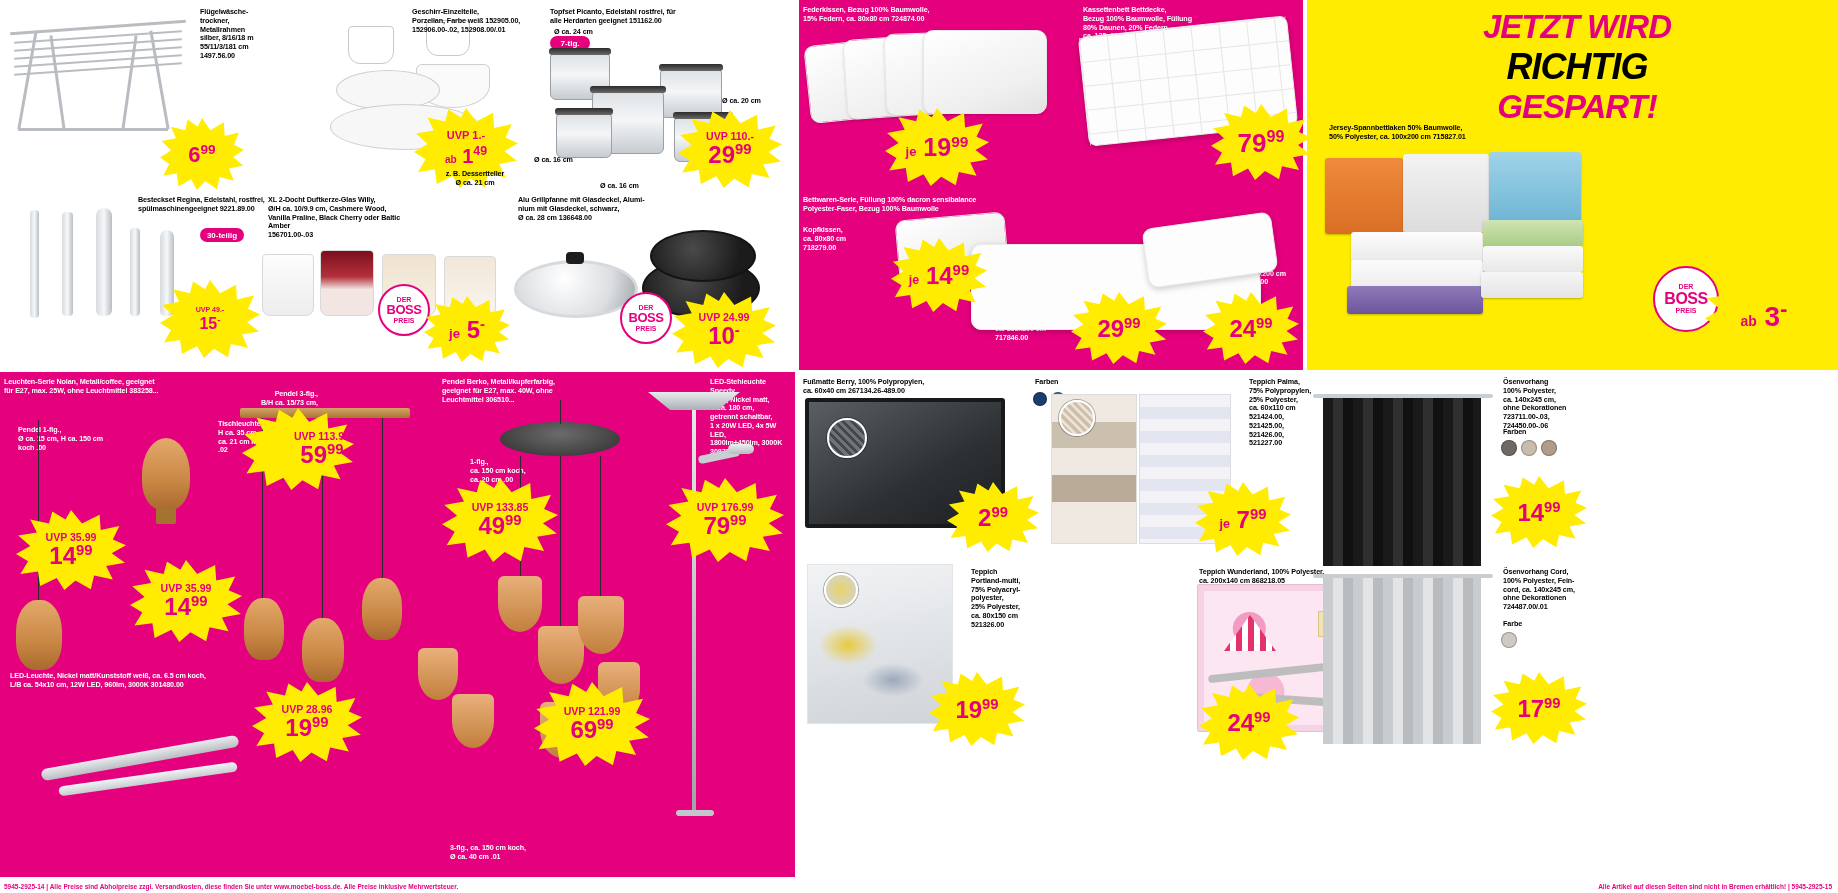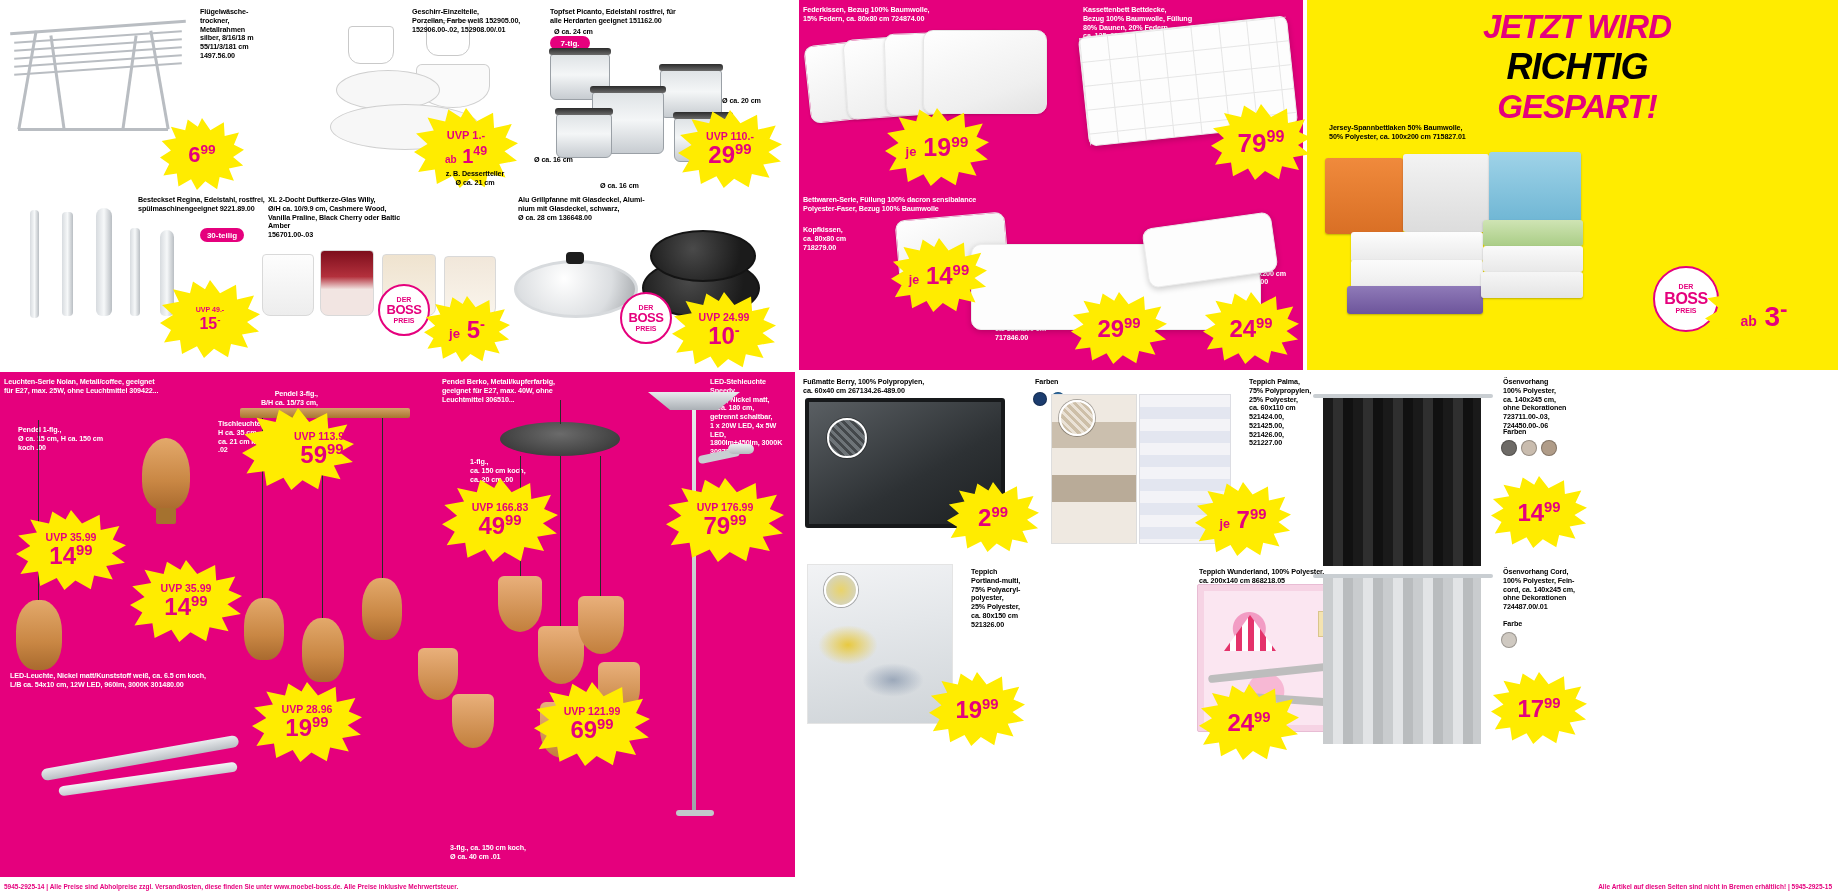--- a/index.html
+++ b/index.html
@@ -366,21 +366,21 @@
     </div>
     <div class="burst" style="left:398px;top:270px;width:118px;height:88px;font-size:28px;">
       <div class="star"></div>
       <div class="inner"><span class="price"><span style="font-size:0.5em">ab</span>
         <span>3</span><span class="cents" style="font-size:0.8em">-</span></span></div>
     </div>
   </div>
 
   <div class="panel magenta" style="left:0;top:372px;width:795px;height:505px;">
     <div class="cap light" style="left:4px;top:6px;width:190px;">Leuchten-Serie Nolan, Metall/coffee, geeignet
-für E27, max. 25W, ohne Leuchtmittel 309422...</div>
+für E27, max. 25W, ohne Leuchtmittel 383258...</div>
     <div class="cap light" style="left:18px;top:54px;width:90px;">Pendel 1-flg.,
 Ø ca. 15 cm, H ca. 150 cm
 koch .00</div>
     <div class="cap light" style="left:218px;top:48px;width:70px;">Tischleuchte
 H ca. 35 cm,
 ca. 21 cm koch
 .02</div>
     <div class="cap light" style="left:218px;top:18px;width:100px;text-align:right;">Pendel 3-flg.,
 B/H ca. 15/73 cm,
 ca. 150 cm koch .01</div>
@@ -457,21 +457,21 @@
       <div class="inner"><span class="pre">UVP 113.99</span>
         <span class="price"><span>59</span><span class="cents">99</span></span></div>
     </div>
     <div class="burst" style="left:252px;top:310px;width:110px;height:80px;font-size:24px;">
       <div class="star"></div>
       <div class="inner"><span class="pre">UVP 28.96</span>
         <span class="price"><span>19</span><span class="cents">99</span></span></div>
     </div>
     <div class="burst" style="left:442px;top:106px;width:116px;height:84px;font-size:24px;">
       <div class="star"></div>
-      <div class="inner"><span class="pre">UVP 166.83</span>
+      <div class="inner"><span class="pre">UVP 133.85</span>
         <span class="price"><span>49</span><span class="cents">99</span></span></div>
     </div>
     <div class="burst" style="left:534px;top:310px;width:116px;height:84px;font-size:24px;">
       <div class="star"></div>
       <div class="inner"><span class="pre">UVP 121.99</span>
         <span class="price"><span>69</span><span class="cents">99</span></span></div>
     </div>
     <div class="burst" style="left:666px;top:106px;width:118px;height:84px;font-size:24px;">
       <div class="star"></div>
       <div class="inner"><span class="pre">UVP 176.99</span>

